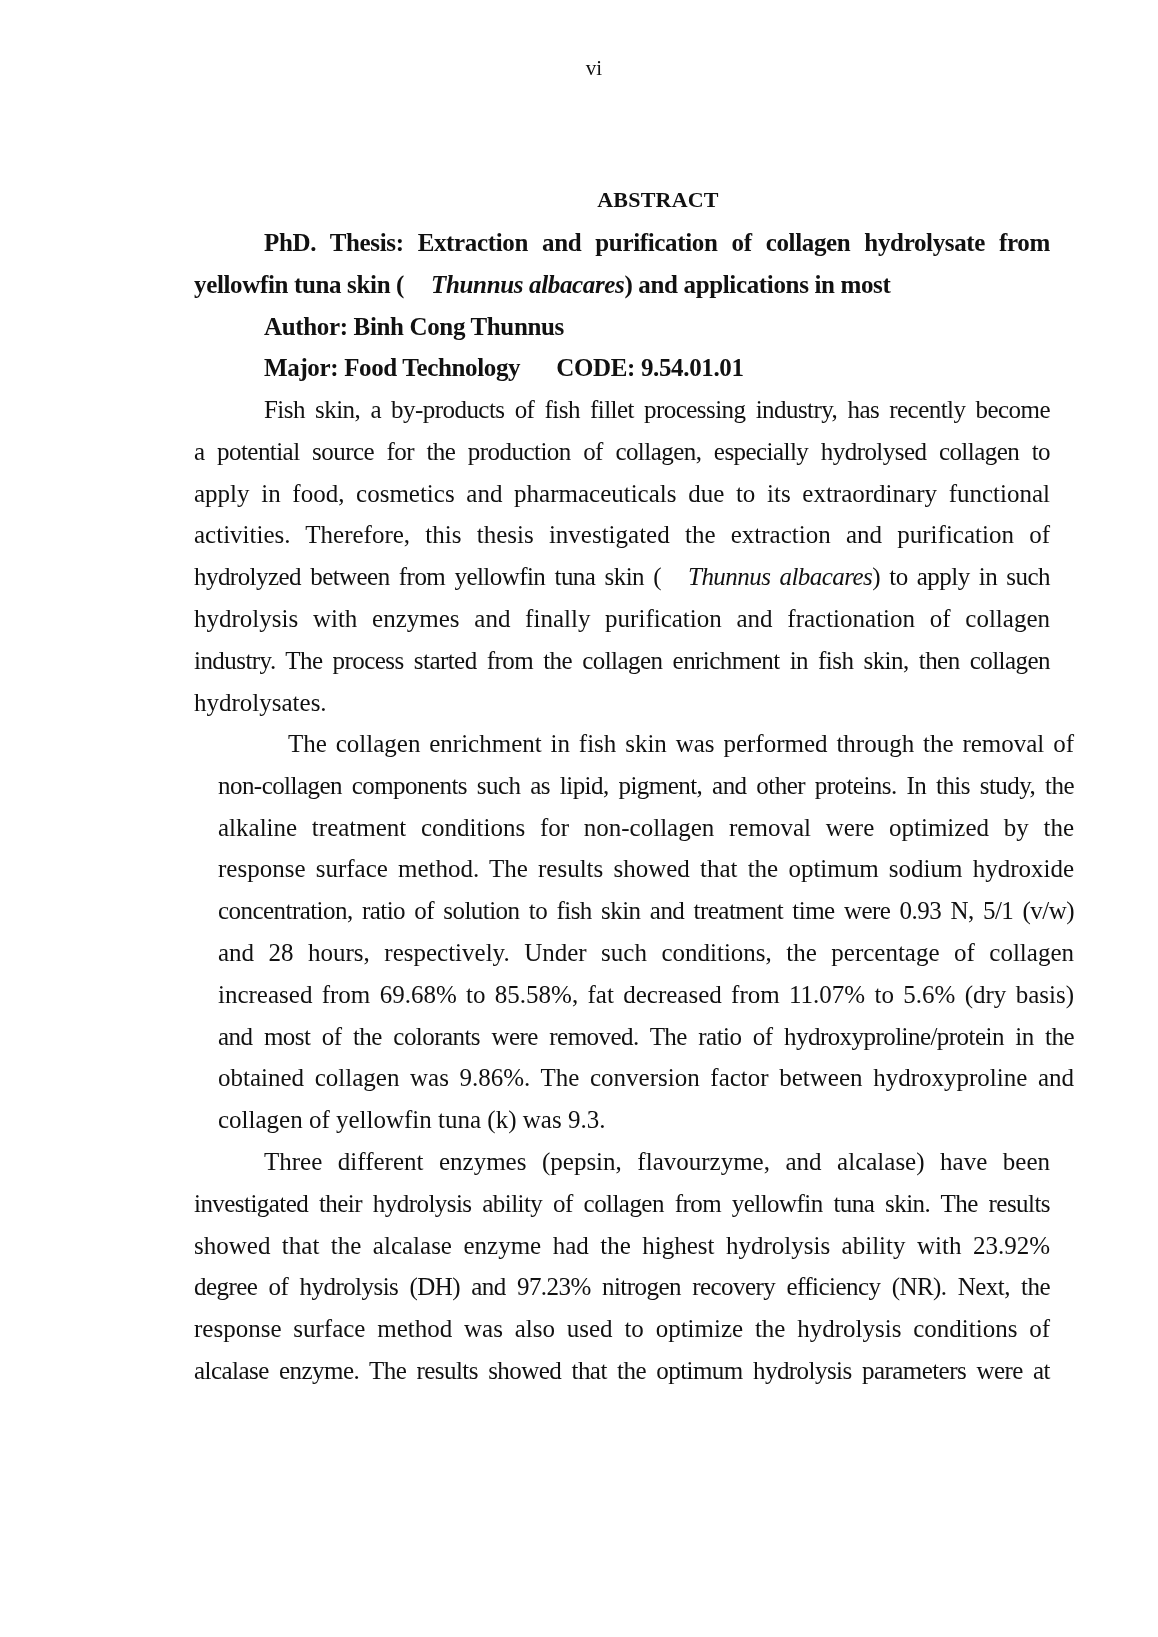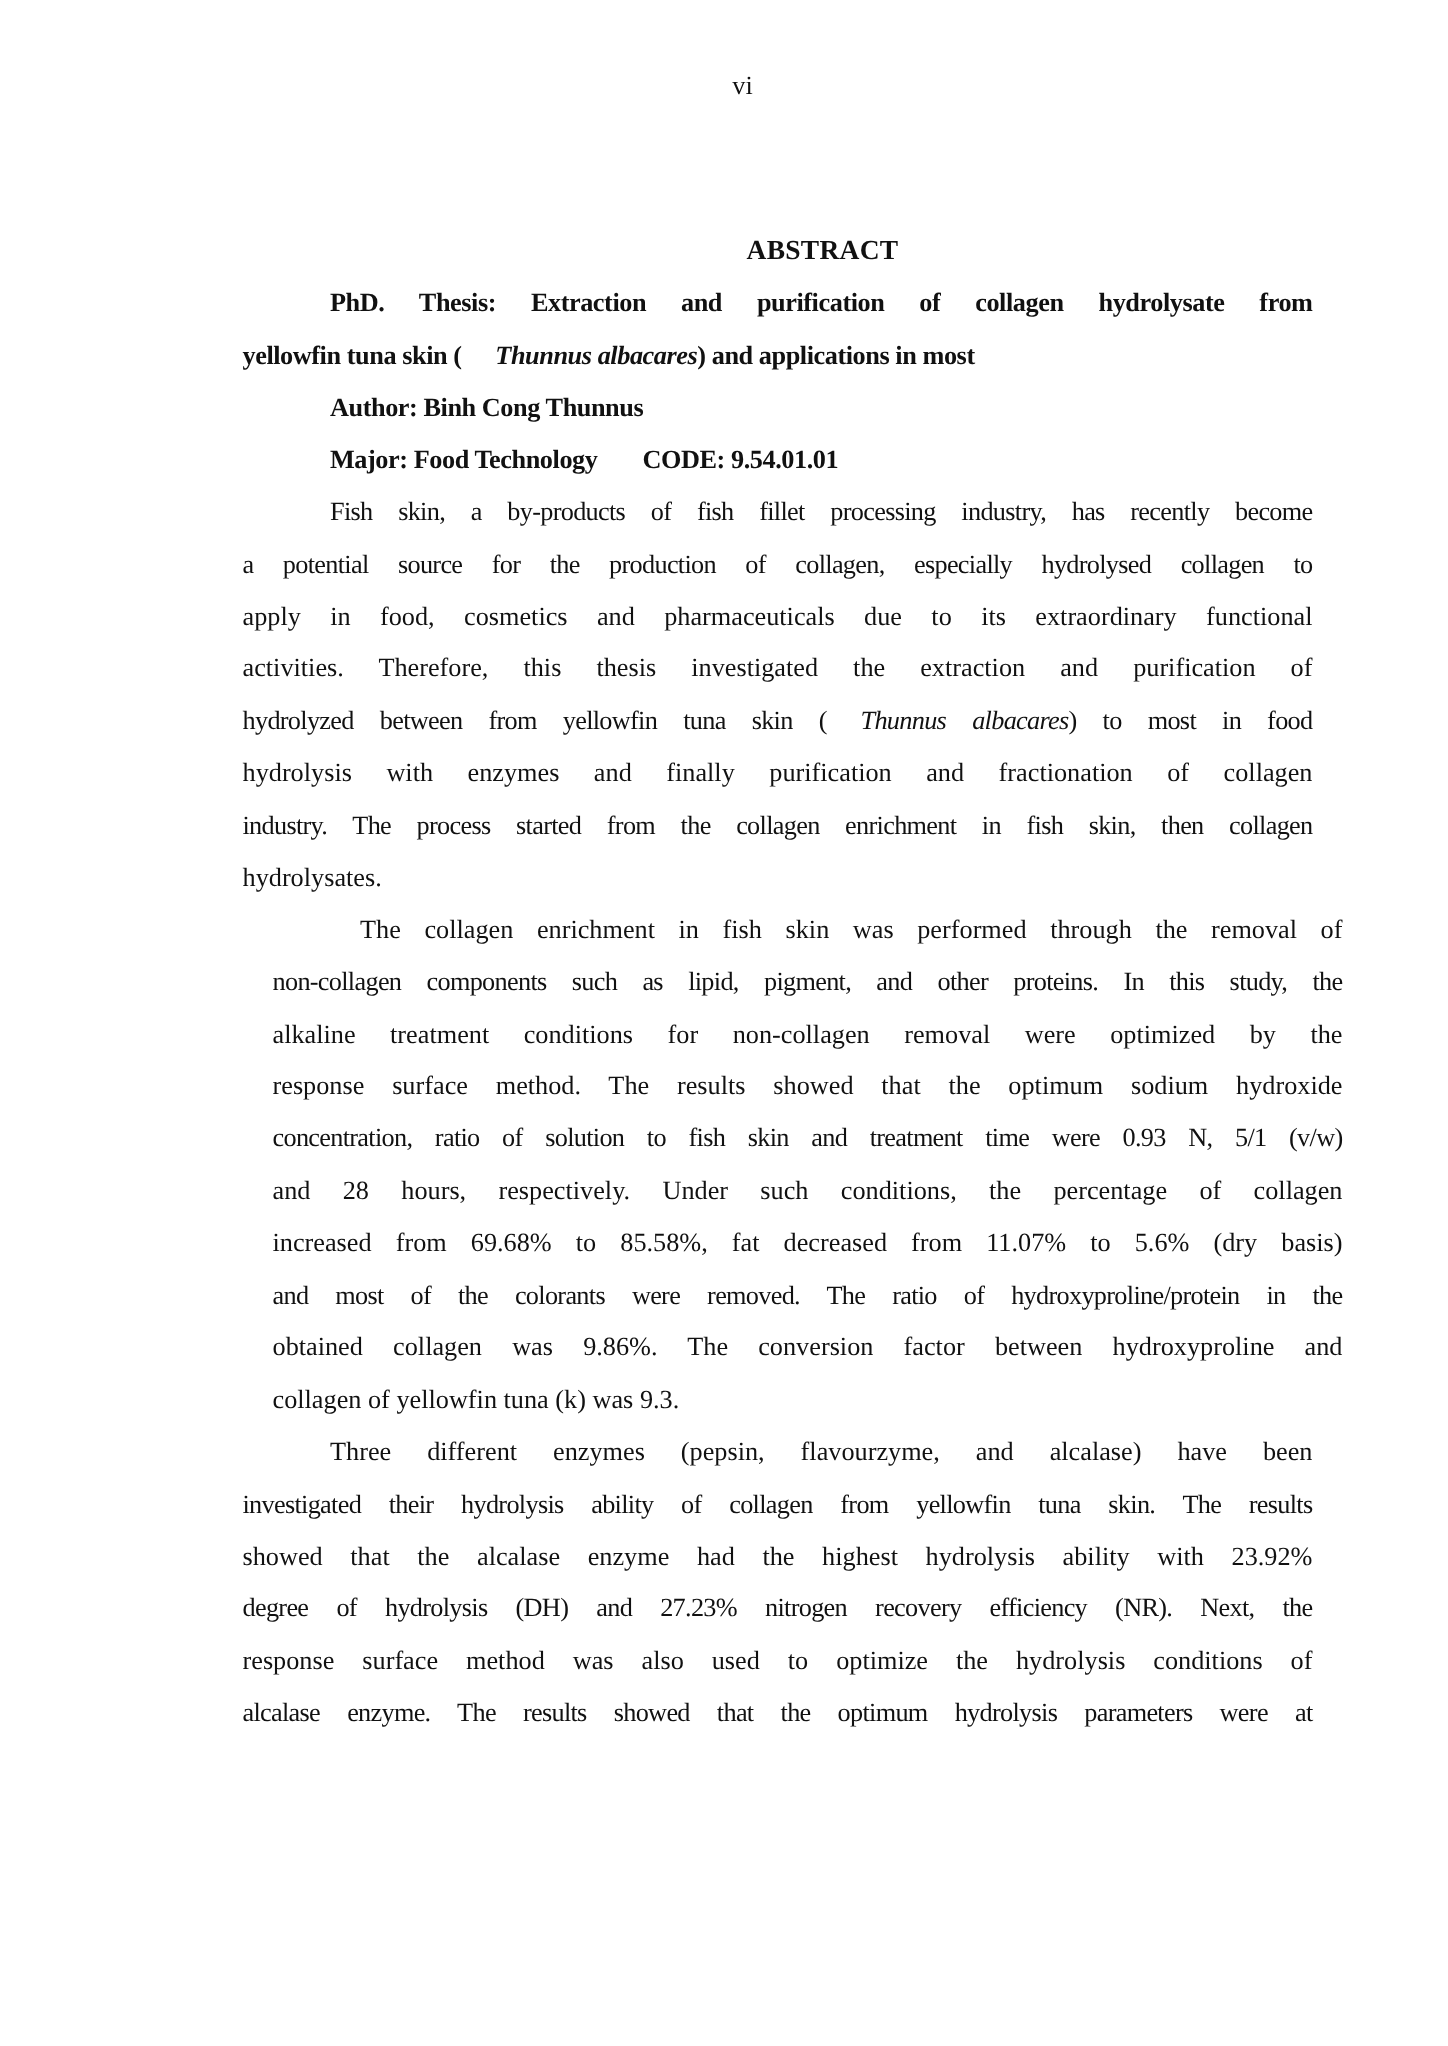--- a/index.html
+++ b/index.html
@@ -3,21 +3,21 @@
 <meta charset="utf-8">
 <style>
   html, body { margin: 0; padding: 0; background: #ffffff; }
   body { width: 1158px; height: 1637px; position: relative; overflow: hidden;
          font-family: "Liberation Serif", "DejaVu Serif", serif; color: #111; }
   .page-num { position: absolute; top: 56px; left: 0; width: 1188px; text-align: center;
               font-size: 21px; }
   .abstract-title { position: absolute; top: 187px; left: 0; width: 1316px; text-align: center;
                     font-weight: bold; font-size: 22px; letter-spacing: 0.2px; }
   .block { position: absolute; left: 194px; width: 856px; }
-  .line { height: 41.8px; line-height: 41.8px; font-size: 21px; white-space: nowrap;
+  .line { height: 41.8px; line-height: 41.8px; font-size: 25px; white-space: nowrap;
           text-align: justify; text-align-last: justify; overflow: visible; }
   .line.last { text-align-last: left; }
   .line.indent { padding-left: 70px; }
   .bold { font-weight: bold; }
   .cond { letter-spacing: -0.35px; }
   .tight { letter-spacing: -0.55px; word-spacing: -0.5px; }
   i { font-style: italic; margin-left: 27px; }
   .gap { display: inline-block; width: 36px; }
 </style>
 </head>
@@ -32,21 +32,21 @@
   <div class="line last bold cond"><span>yellowfin tuna skin (</span><i>Thunnus albacares</i><span>) and applications in most</span></div>
   <div class="line last indent bold cond">Author: Binh Cong Thunnus</div>
   <div class="line last indent bold cond"><span>Major: Food Technology</span><span class="gap"></span><span>CODE: 9.54.01.01</span></div>
 </div>
 
 <div class="block" style="top:389px;">
   <div class="line indent tight">Fish skin, a by-products of fish fillet processing industry, has recently become</div>
   <div class="line tight">a potential source for the production of collagen, especially hydrolysed collagen to</div>
   <div class="line">apply in food, cosmetics and pharmaceuticals due to its extraordinary functional</div>
   <div class="line">activities. Therefore, this thesis investigated the extraction and purification of</div>
-  <div class="line tight"><span>hydrolyzed between from yellowfin tuna skin (</span><i>Thunnus albacares</i><span>) to most in food</span></div>
+  <div class="line tight"><span>hydrolyzed between from yellowfin tuna skin (</span><i>Thunnus albacares</i><span>) to apply in such</span></div>
   <div class="line">hydrolysis with enzymes and finally purification and fractionation of collagen</div>
   <div class="line tight">industry. The process started from the collagen enrichment in fish skin, then collagen</div>
   <div class="line last">hydrolysates.</div>
 </div>
 
 <div class="block" style="top:723px;margin-left:24px;">
   <div class="line indent">The collagen enrichment in fish skin was performed through the removal of</div>
   <div class="line tight">non-collagen components such as lipid, pigment, and other proteins. In this study, the</div>
   <div class="line">alkaline treatment conditions for non-collagen removal were optimized by the</div>
   <div class="line">response surface method. The results showed that the optimum sodium hydroxide</div>
@@ -55,16 +55,16 @@
   <div class="line">increased from 69.68% to 85.58%, fat decreased from 11.07% to 5.6% (dry basis)</div>
   <div class="line tight">and most of the colorants were removed. The ratio of hydroxyproline/protein in the</div>
   <div class="line">obtained collagen was 9.86%. The conversion factor between hydroxyproline and</div>
   <div class="line last">collagen of yellowfin tuna (k) was 9.3.</div>
 </div>
 
 <div class="block" style="top:1141px;">
   <div class="line indent">Three different enzymes (pepsin, flavourzyme, and alcalase) have been</div>
   <div class="line tight">investigated their hydrolysis ability of collagen from yellowfin tuna skin. The results</div>
   <div class="line">showed that the alcalase enzyme had the highest hydrolysis ability with 23.92%</div>
-  <div class="line tight">degree of hydrolysis (DH) and 27.23% nitrogen recovery efficiency (NR). Next, the</div>
+  <div class="line tight">degree of hydrolysis (DH) and 97.23% nitrogen recovery efficiency (NR). Next, the</div>
   <div class="line">response surface method was also used to optimize the hydrolysis conditions of</div>
   <div class="line tight">alcalase enzyme. The results showed that the optimum hydrolysis parameters were at</div>
 </div>
 
 </body></html>

